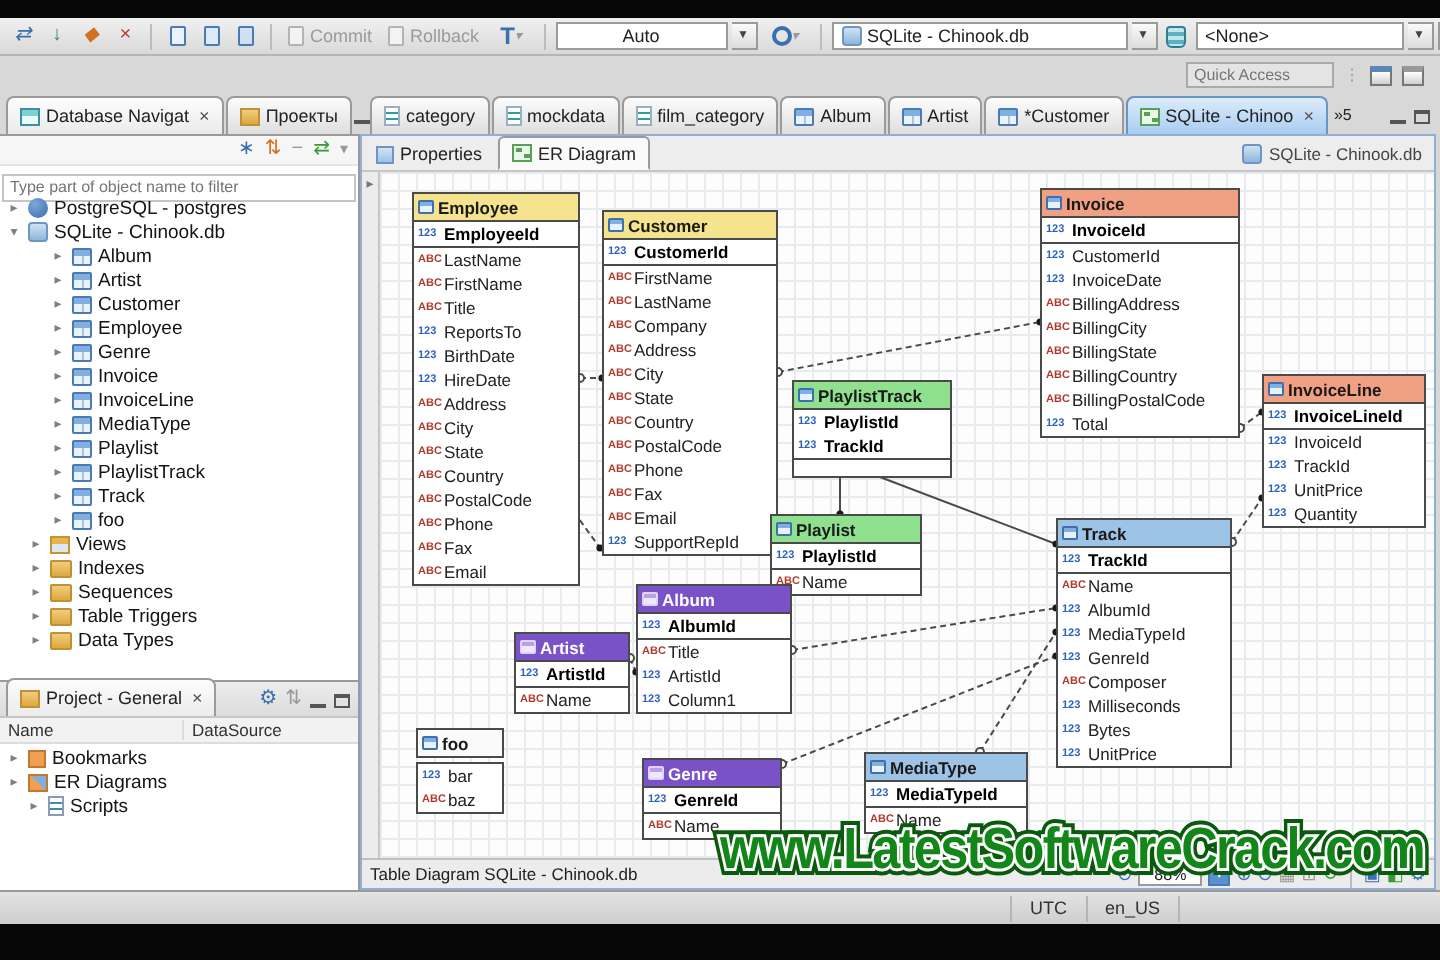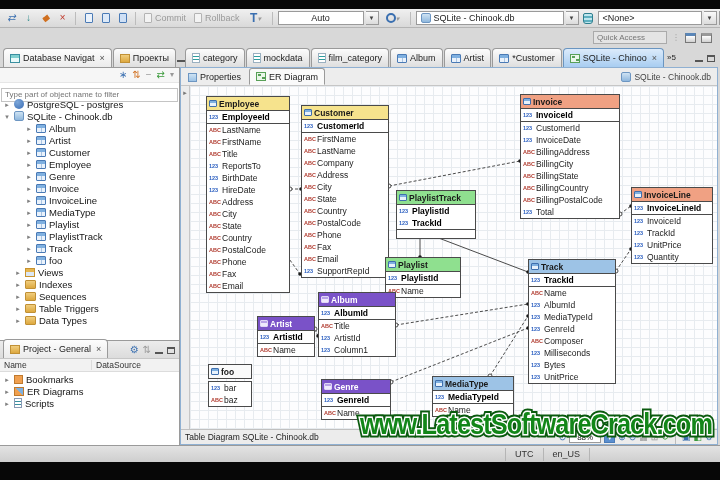--- a/index.html
+++ b/index.html
@@ -395,21 +395,21 @@
         <div class="trow" style="padding-left: 3px;">
           <span class="twisty">▸</span>
           <span class="nicon i-bookmarks"></span>
           <span class="tlbl">Bookmarks</span>
         </div>
         <div class="trow" style="padding-left: 3px;">
           <span class="twisty">▸</span>
           <span class="nicon i-erd-folder"></span>
           <span class="tlbl">ER Diagrams</span>
         </div>
-        <div class="trow" style="padding-left: 3px; align-items: center;">
+        <div class="trow" style="padding-left: 13px; align-items: center;">
           <span class="twisty">▸</span>
           <span class="nicon i-scripts"></span>
           <span class="tlbl">Scripts</span>
         </div>
       </div>
   </div>
 
   <div class="editor">
     <div class="props-row">
       <div id="props-tabs" style="display:flex;align-items:flex-end">

